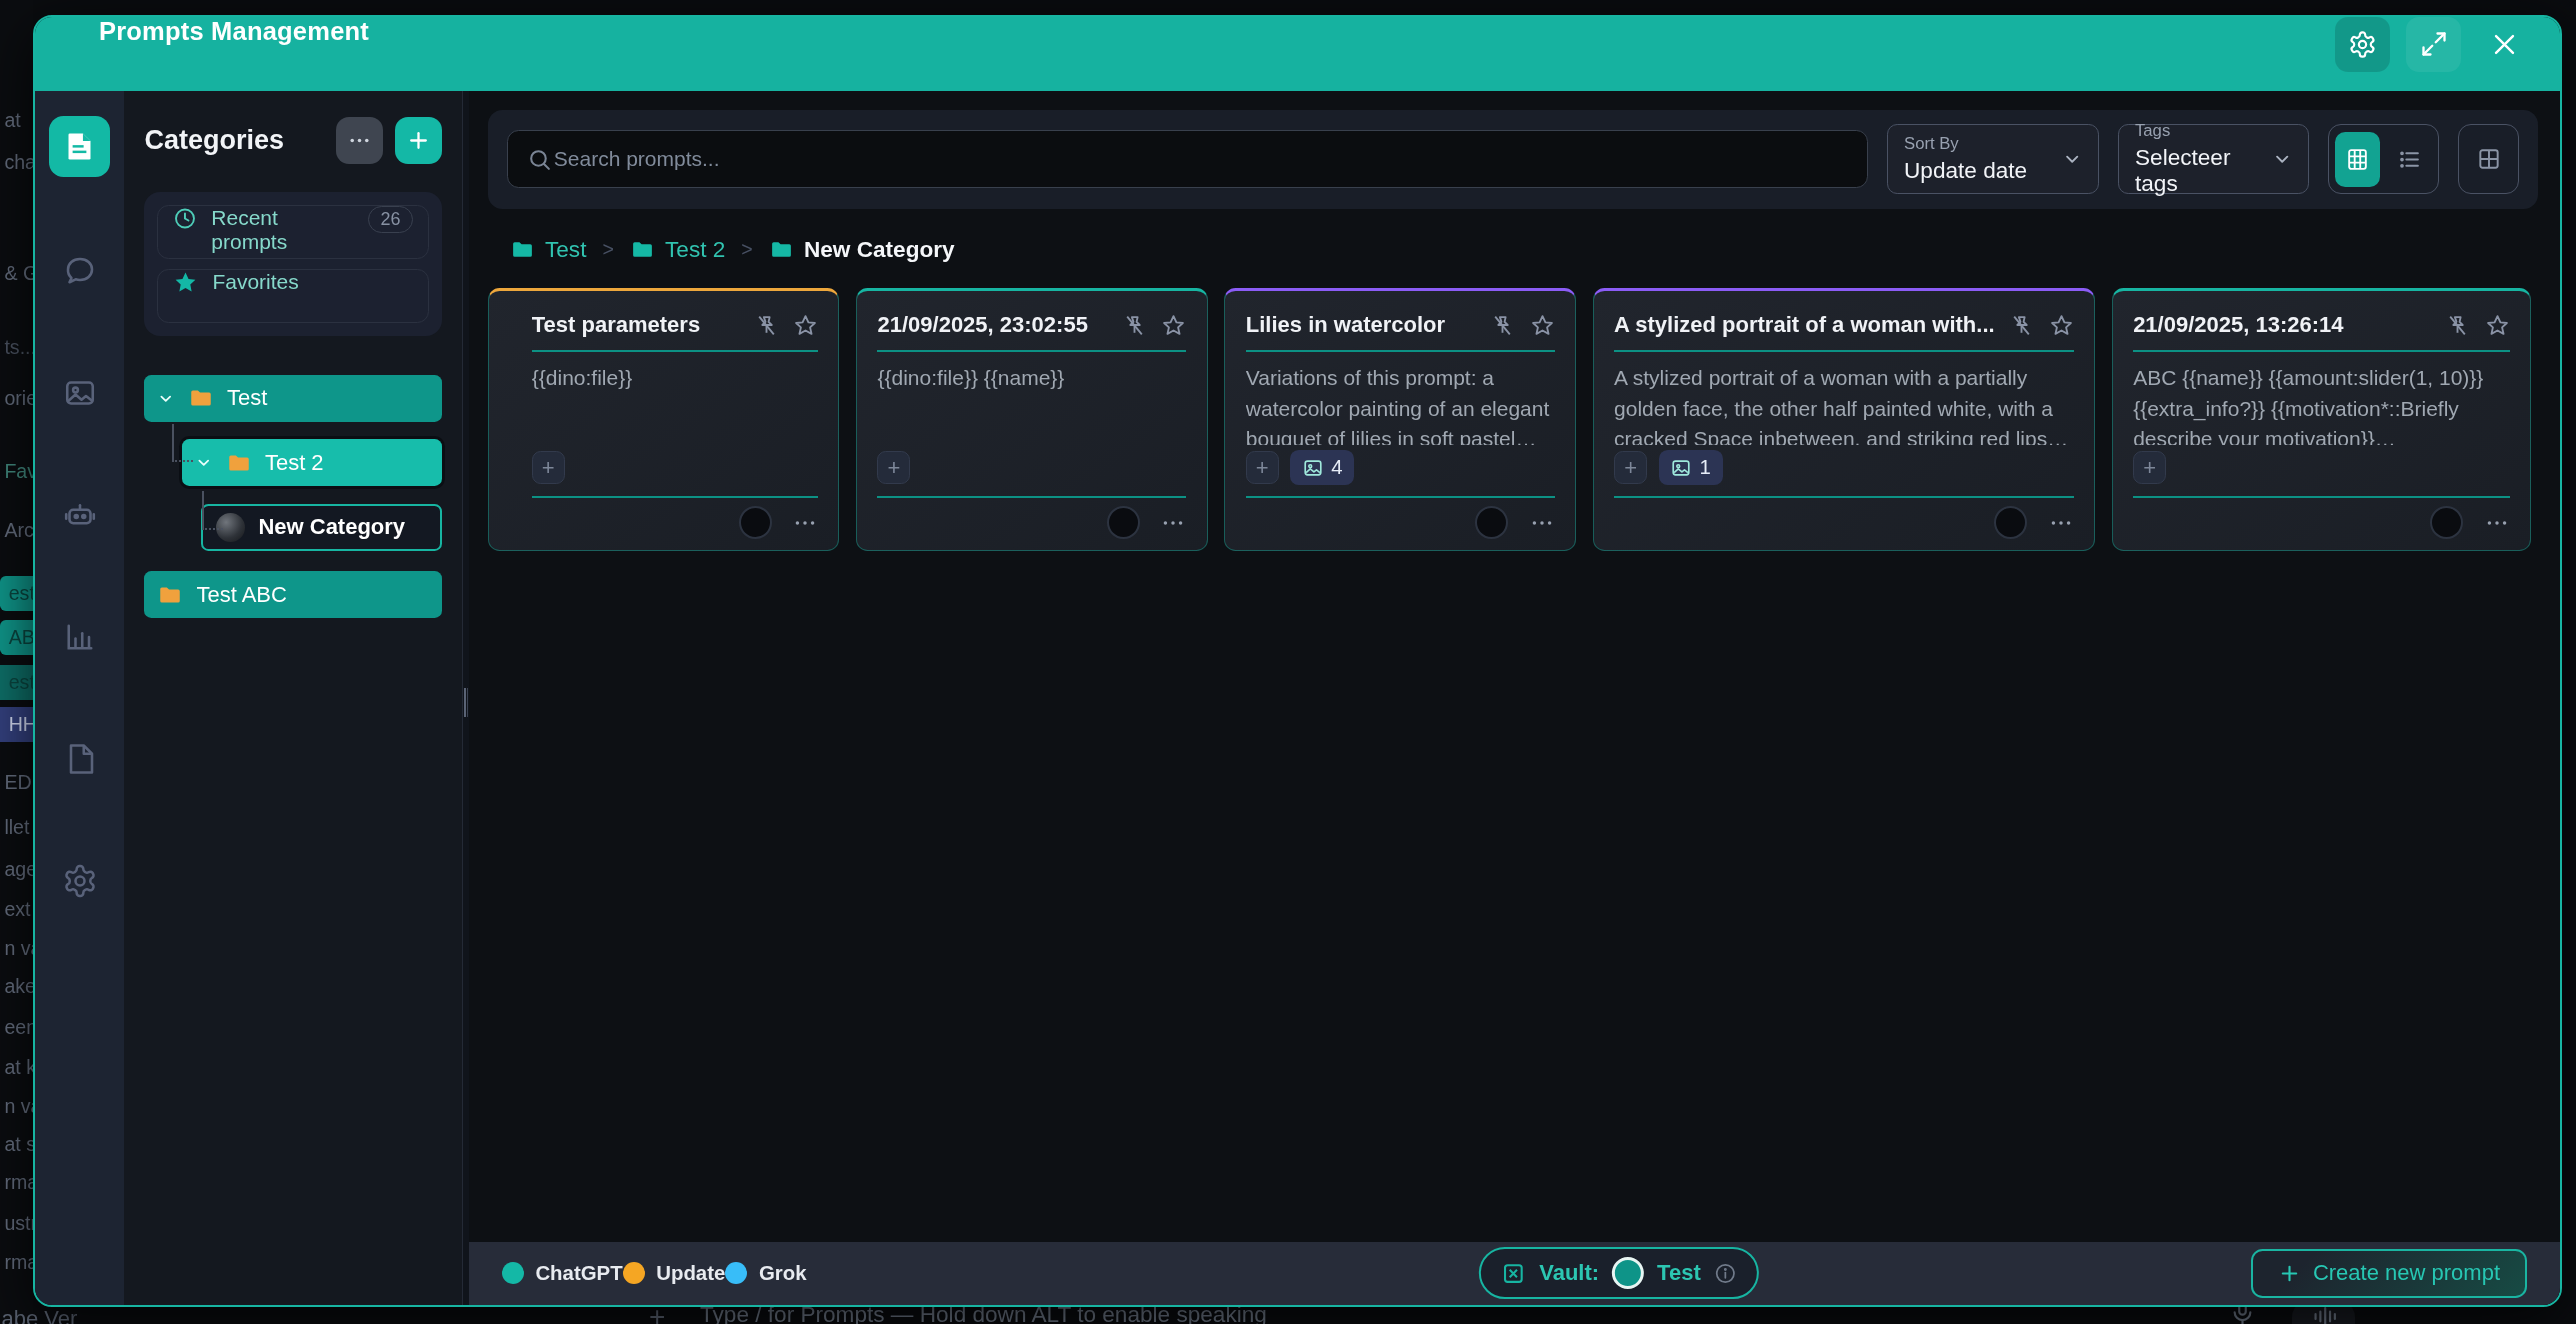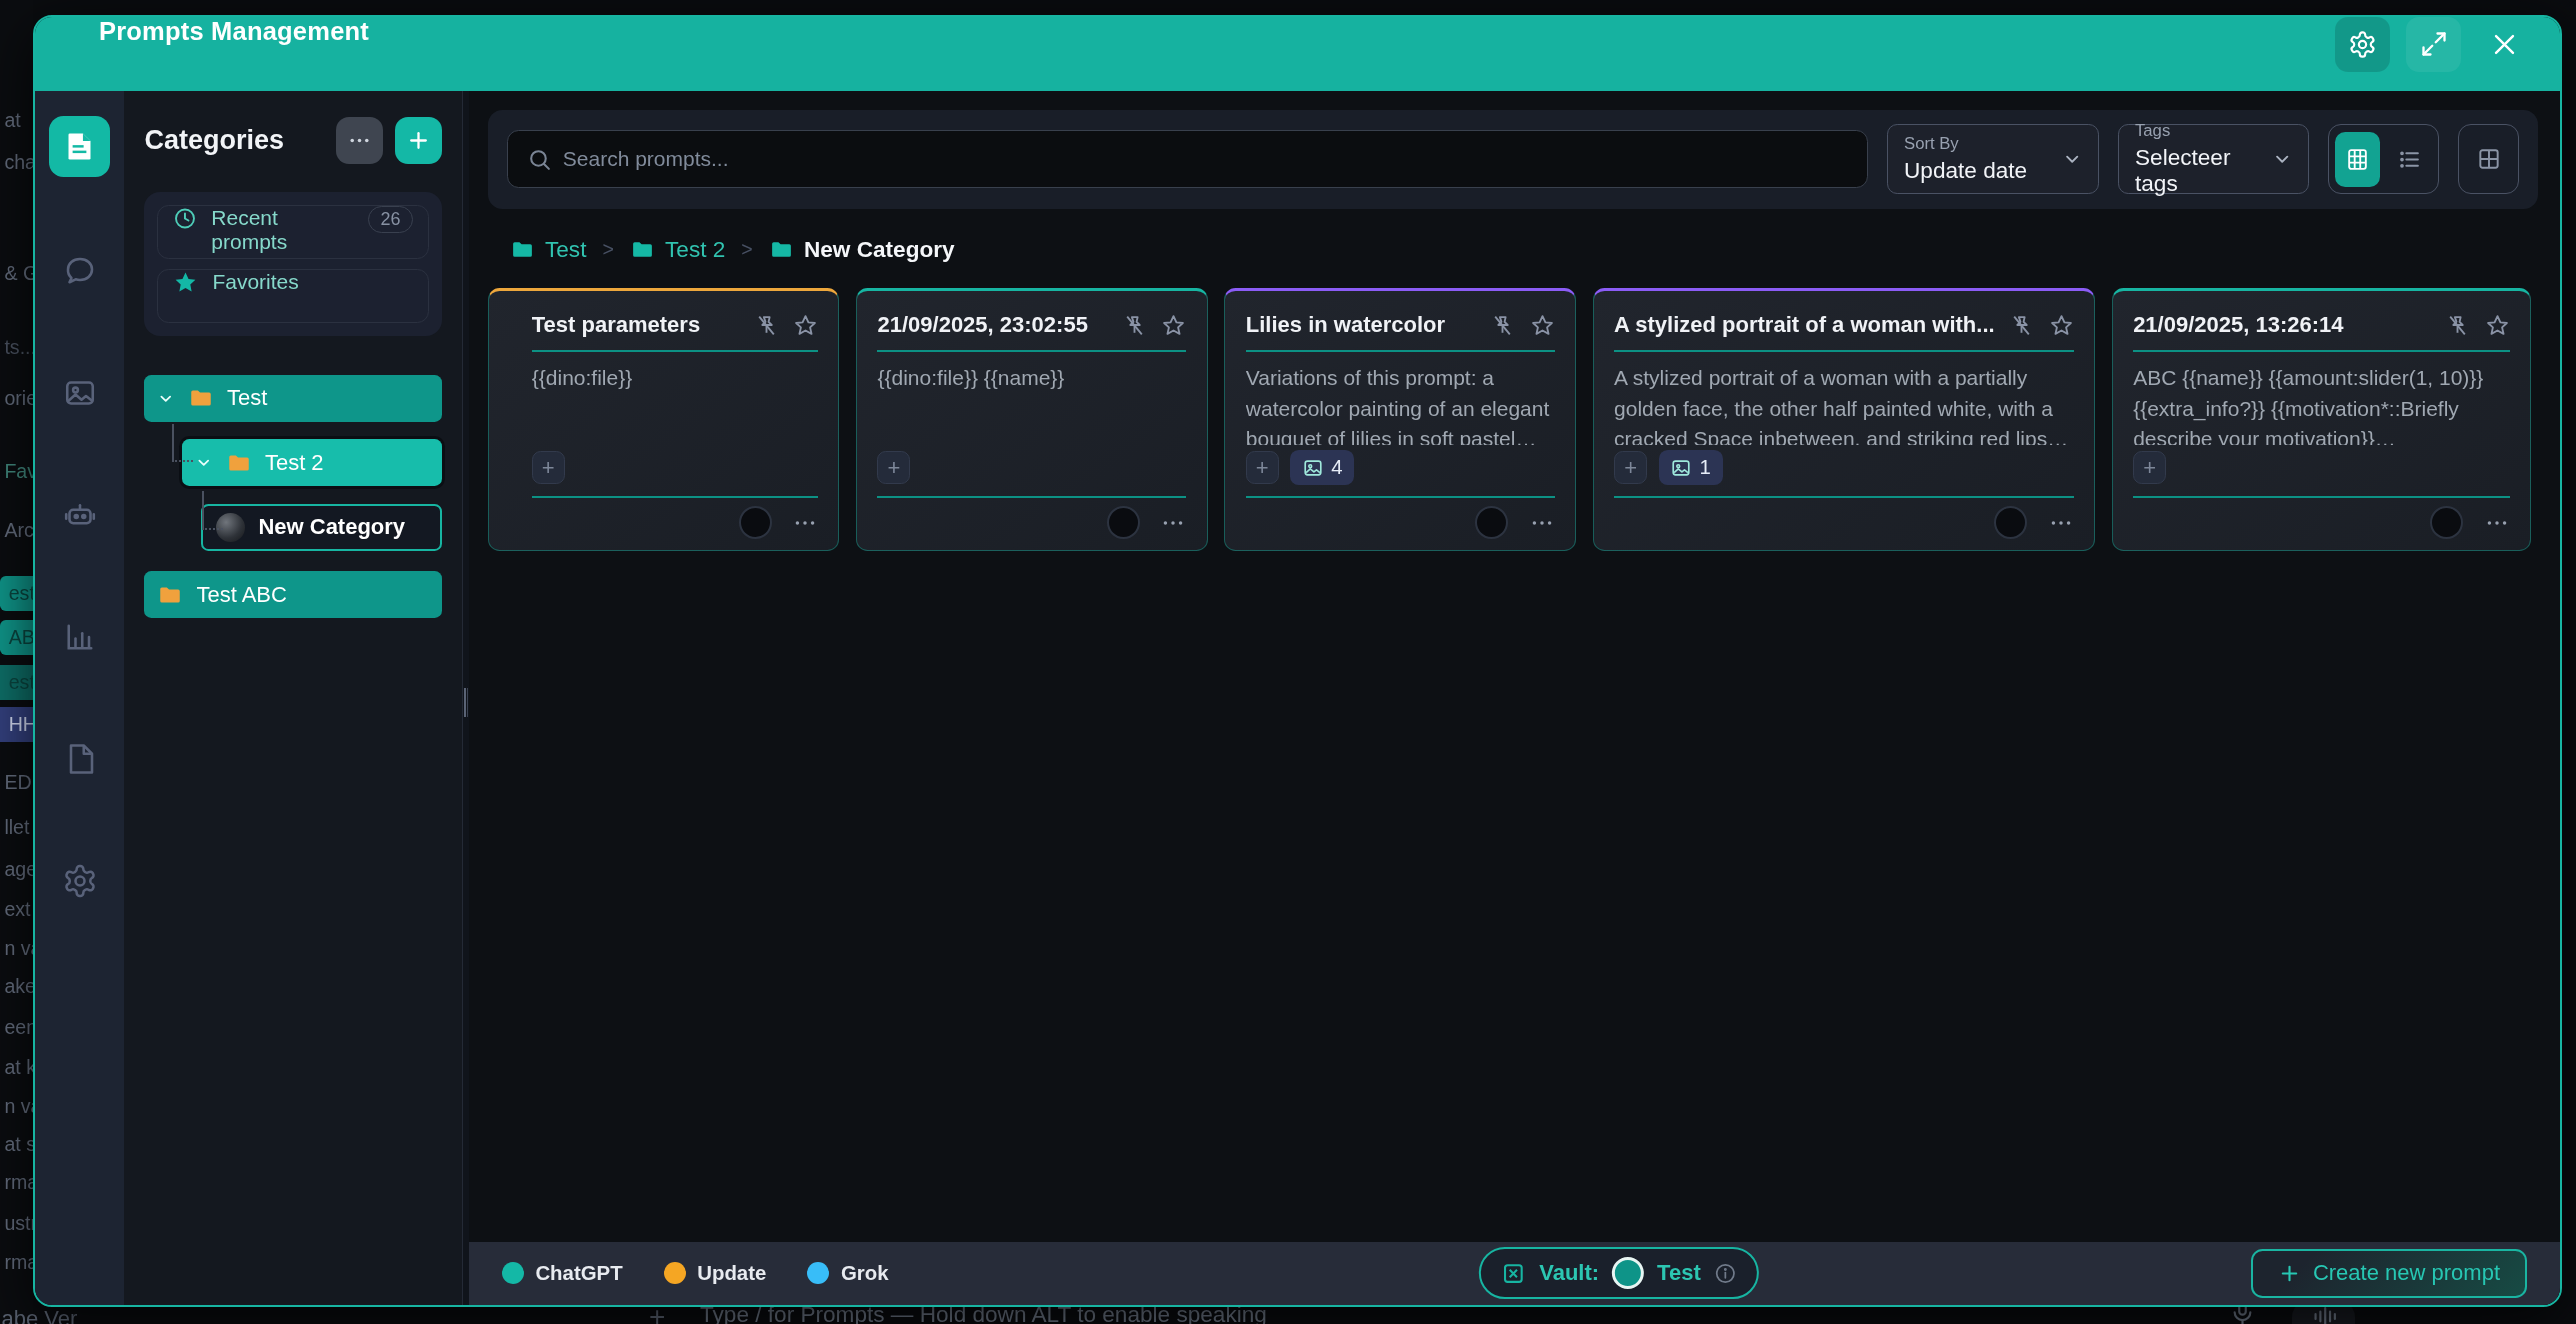--- a/index.html
+++ b/index.html
@@ -61,21 +61,21 @@
   .conn.c1 { left:28px; top:49px; width:20.4px; height:38px; }
   .conn.c2 { left:58px; top:116px; width:20.4px; height:39px; }
   .sphere { width:29px; height:29px; border-radius:50%; background:radial-gradient(circle at 35% 32%, #70757c, #2e3238 58%, #141619); flex:0 0 auto; }
   .chev { color:#eafffb; display:flex; }
   .divider { width:5.8px; background:#10141b; position:relative; flex:0 0 auto; }
   .grip { position:absolute; top:597px; left:0.7px; width:4.4px; height:29px; border-left:2.2px solid #5a6375; border-right:1.5px solid #3a4150; cursor:col-resize; display:block; }
 
   
   .main { flex:1; background:#0d1014; display:flex; flex-direction:column; min-width:0; }
   .toolbar { margin:19px 22px 0 19px; background:#191e28; border-radius:14.5px; padding:14.5px 19px; display:flex; align-items:center; gap:19px; }
-  .search { flex:1; height:58px; background:#0b0d10; border:1.5px solid #39404d; border-radius:11.6px; display:flex; align-items:center; gap:11px; padding:0 19px; }
+  .search { flex:1; height:58px; background:#0b0d10; border:1.5px solid #39404d; border-radius:11.6px; display:flex; align-items:center; gap:2px; padding:0 19px; }
   .search input { flex:1; background:transparent; border:none; outline:none; color:#c9d1dc; font-size:21px; font-family:"Liberation Sans",sans-serif; }
   .search input::placeholder { color:#818b9b; }
   .dd { height:70px; border:1.5px solid #4a5264; border-radius:10.2px; background:#1d212b; display:flex; align-items:center; padding:0 16px; gap:13px; cursor:pointer; }
   .dd .ddcol { display:flex; flex-direction:column; justify-content:center; gap:4.4px; flex:1; }
   .dd .ddlabel { color:#98a1b0; font-size:16.7px; }
   .dd .ddvalue { color:#f2f4f8; font-size:22.6px; }
   .dd.sort { width:212px; } .dd.tags { width:191px; }
   .dd .chevg { color:#aab2c0; display:flex; }
   .viewgroup { height:70px; width:111px; border:1.5px solid #4a5264; border-radius:13px; display:flex; align-items:center; justify-content:space-evenly; }
   .vbtn { width:45px; height:55px; border:none; border-radius:10.2px; background:transparent; color:#8b95a6; display:flex; align-items:center; justify-content:center; cursor:pointer; }
@@ -100,21 +100,21 @@
   .plusbtn { width:33px; height:33px; background:#242b3a; border:1.5px solid #323a4c; border-radius:8.7px; color:#7d8799; font-size:22px; display:flex; align-items:center; justify-content:center; cursor:pointer; }
   .imgbadge { height:35px; padding:0 11.6px; background:#2c3454; border-radius:8.7px; display:inline-flex; align-items:center; gap:7.3px; color:#e6ecf7; font-size:20.4px; }
   .imgbadge .bico { color:#9fe8dc; display:flex; }
   .cfoot { display:flex; align-items:center; justify-content:flex-end; gap:20.4px; padding-top:8.7px; }
   .modeldot { width:33px; height:33px; border-radius:50%; background:#0a0c10; border:2.9px solid #2c3340; cursor:pointer; }
   .cdots { color:#98a1b0; display:flex; cursor:pointer; }
 
   .spacer { flex:1; }
 
   .footerbar { height:63px; background:#272c39; display:flex; align-items:center; padding:0 33px; position:relative; flex:0 0 auto; }
-  .legend { display:flex; align-items:center; gap:41px; }
+  .legend { display:flex; align-items:center; }
   .litem { display:flex; align-items:center; gap:11.6px; cursor:default; }
   .ldot { width:22px; height:22px; border-radius:50%; }
   .llabel { color:#e8ebf0; font-size:20.4px; font-weight:700; }
   .vaultpill { position:absolute; left:55%; transform:translateX(-50%); height:52px; padding:0 20.4px; border:2.2px solid #17b5a2; border-radius:29px; background:#1a202b; display:flex; align-items:center; gap:13px; cursor:pointer; }
   .vtext { color:#2cc6b2; font-size:22px; font-weight:700; }
   .vcircle { width:32px; height:32px; border-radius:50%; background:#0e9488; border:3.6px solid #e8f5f3; }
   .vinfo { color:#707a8a; display:flex; }
   .createbtn { margin-left:auto; height:49px; padding:0 25px; border:2.2px solid #1ab5a2; border-radius:11.6px; color:#27c7b3; font-size:22px; font-weight:400; background:linear-gradient(135deg,#1d242e 20%,#174b44); display:flex; align-items:center; gap:11.6px; cursor:pointer; font-family:"Liberation Sans",sans-serif; }
 </style>
 </head>

